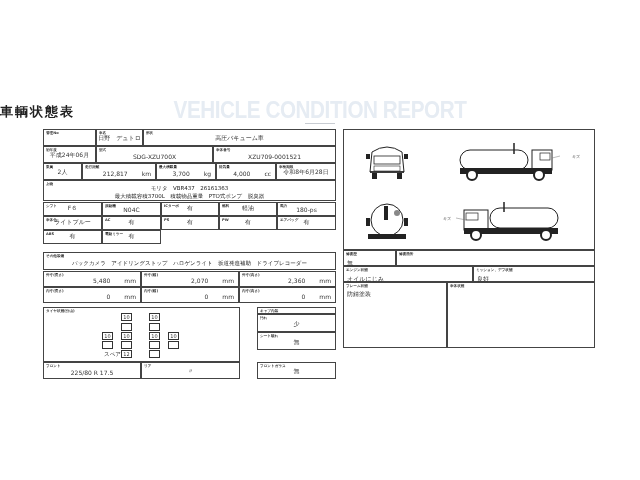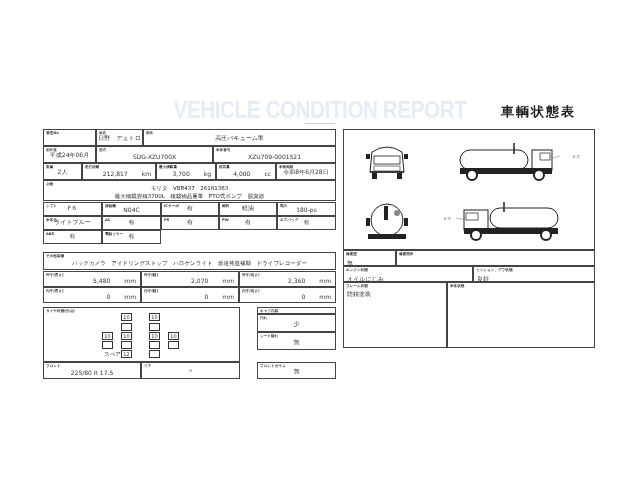--- a/index.html
+++ b/index.html
@@ -5,21 +5,21 @@
   * { box-sizing: border-box; margin: 0; padding: 0; }
   html, body { width: 640px; height: 480px; background: #ffffff; overflow: hidden; }
   body { position: relative; font-family: "DejaVu Sans", sans-serif; color: #222; }
   .abs { position: absolute; }
   .watermark {
     position: absolute; left: 0; width: 640px; top: 97px; text-align: center;
     font-family: "Liberation Sans", sans-serif; font-weight: bold; font-size: 23px;
     color: #e6ecf3; letter-spacing: -0.5px; transform: scaleX(0.9);
   }
   .title {
-    position: absolute; left: 0; width: 576px; top: 103px; text-align: right;
+    position: absolute; left: 0; width: 576px; top: 103px; text-align: left;
     font-size: 13px; font-weight: bold; color: #222; letter-spacing: 2px;
   }
   .title-rule { position: absolute; left: 305px; top: 123px; width: 30px; height: 1px; background: #c8ccd2; }
 
   .cell {
     position: absolute; border: 1px solid #444; background: #fff;
   }
   .lbl {
     position: absolute; left: 2px; top: 1px; font-size: 3.6px; font-weight: bold; color: #333; white-space: nowrap;
   }

